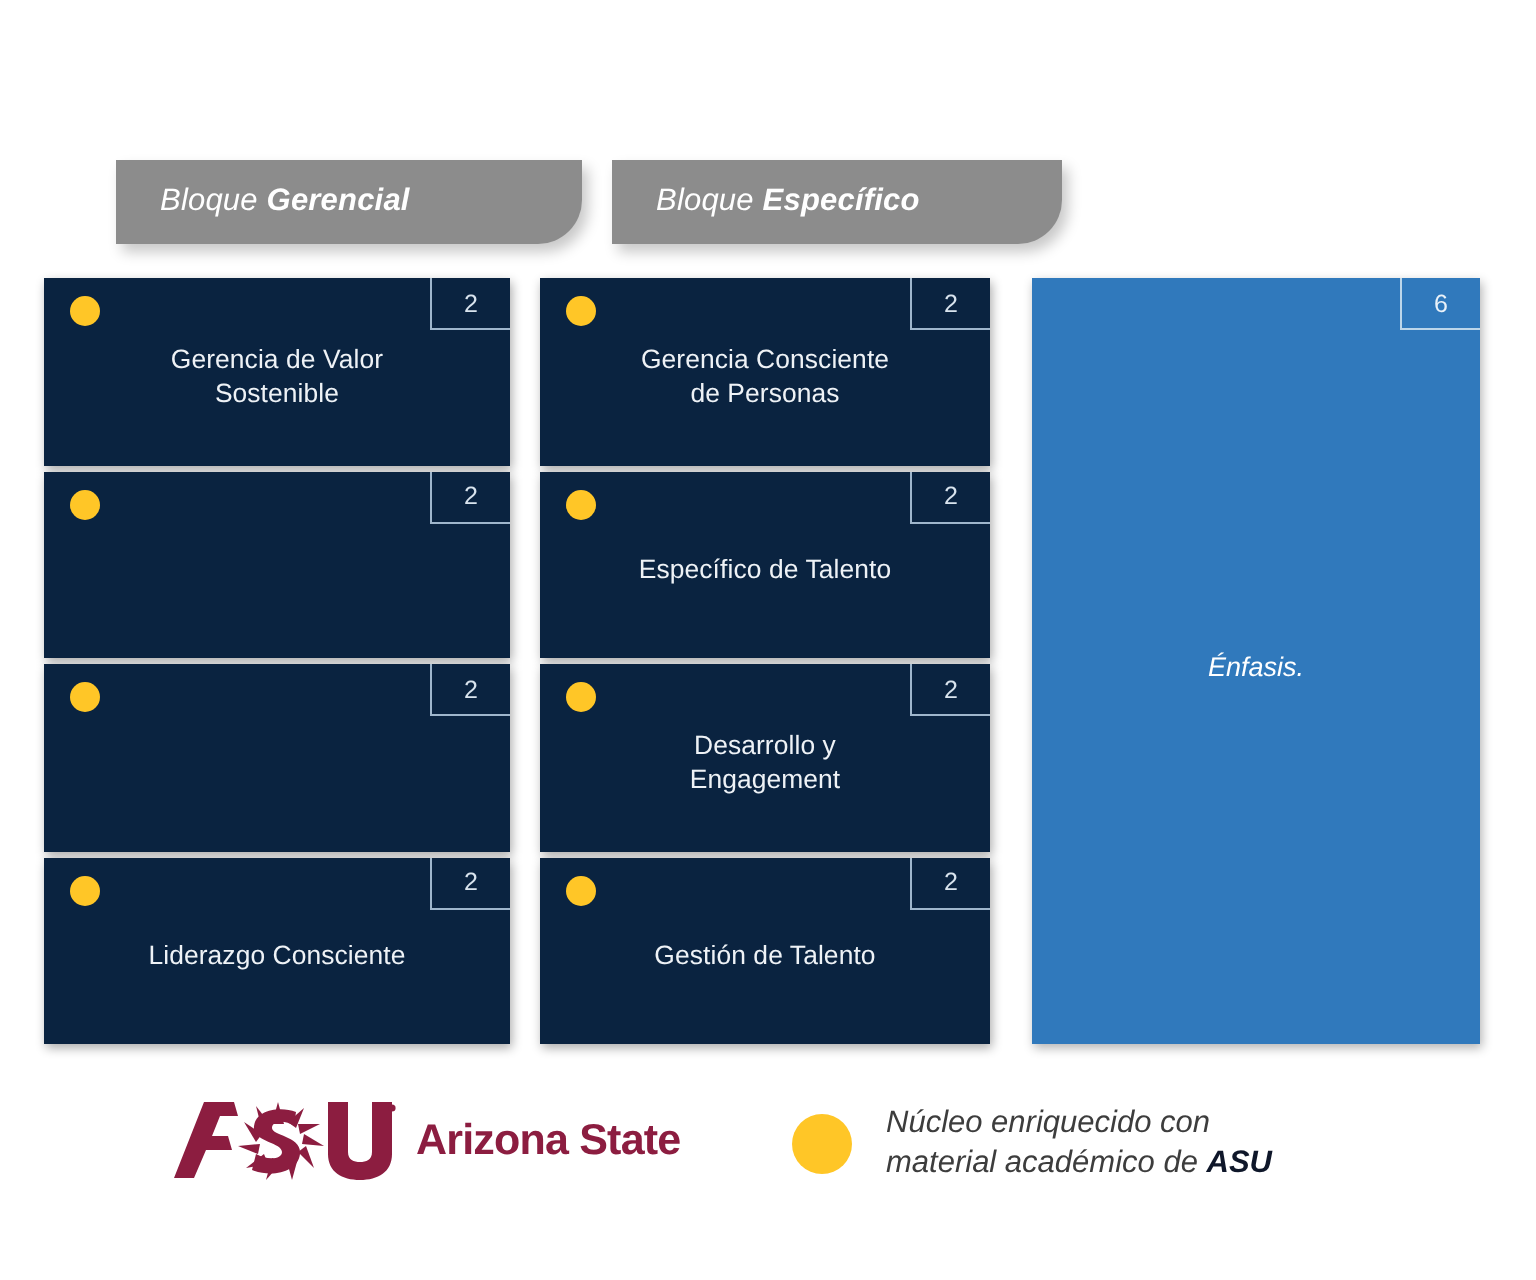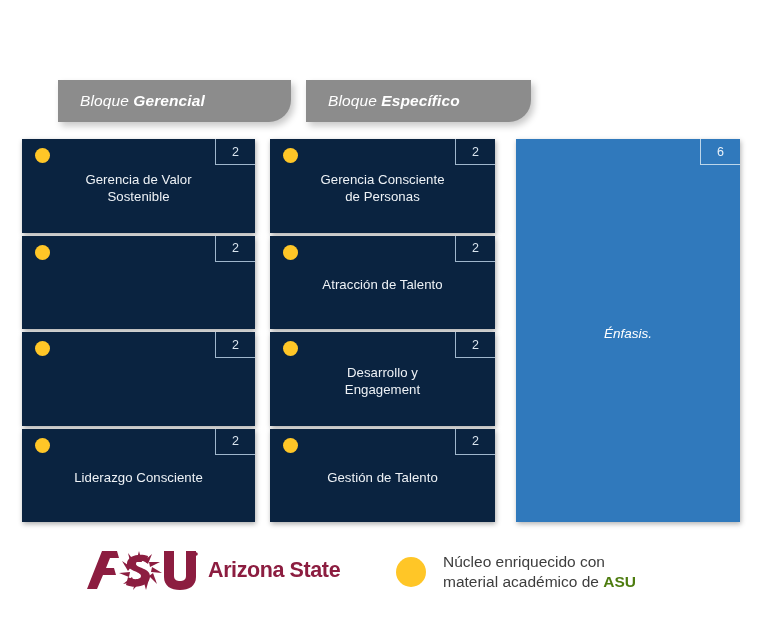--- a/index.html
+++ b/index.html
@@ -165,34 +165,35 @@
     letter-spacing: -0.4px;
   }
 
   #legend {
     position: absolute;
     left: 396px;
     top: 9px;
     display: flex;
     align-items: center;
     gap: 17px;
+    font-style: italic;
   }
   #legend .legend-dot {
     width: 30px;
     height: 30px;
     border-radius: 50%;
     background: #ffc627;
     flex: 0 0 auto;
   }
   #legend .legend-text {
     color: #3d3d3d;
     font-size: 15.5px;
     line-height: 1.3;
   }
-  #legend .legend-text .strong { font-weight: bold; color: #4d7c0f; }
+  #legend .legend-text .strong { font-weight: bold; color: #0f172a; }
 </style>
 </head>
 <body>
 
 <div class="header-row">
 
   <div class="block-header" id="header-gerencial">
     <span class="htext"><span>Bloque </span><span class="strong">Gerencial</span></span>
   </div>
 
@@ -234,21 +235,21 @@
 
     <div class="course-card">
       <span class="dot"></span>
       <span class="credit-badge">2</span>
       <div class="course-title multiline">Gerencia Consciente<br>de Personas</div>
     </div>
 
     <div class="course-card">
       <span class="dot"></span>
       <span class="credit-badge">2</span>
-      <div class="course-title multiline">Atracción de Talento</div>
+      <div class="course-title multiline">Específico de Talento</div>
     </div>
 
     <div class="course-card">
       <span class="dot"></span>
       <span class="credit-badge">2</span>
       <div class="course-title multiline">Desarrollo y<br>Engagement</div>
     </div>
 
     <div class="course-card">
       <span class="dot"></span>

